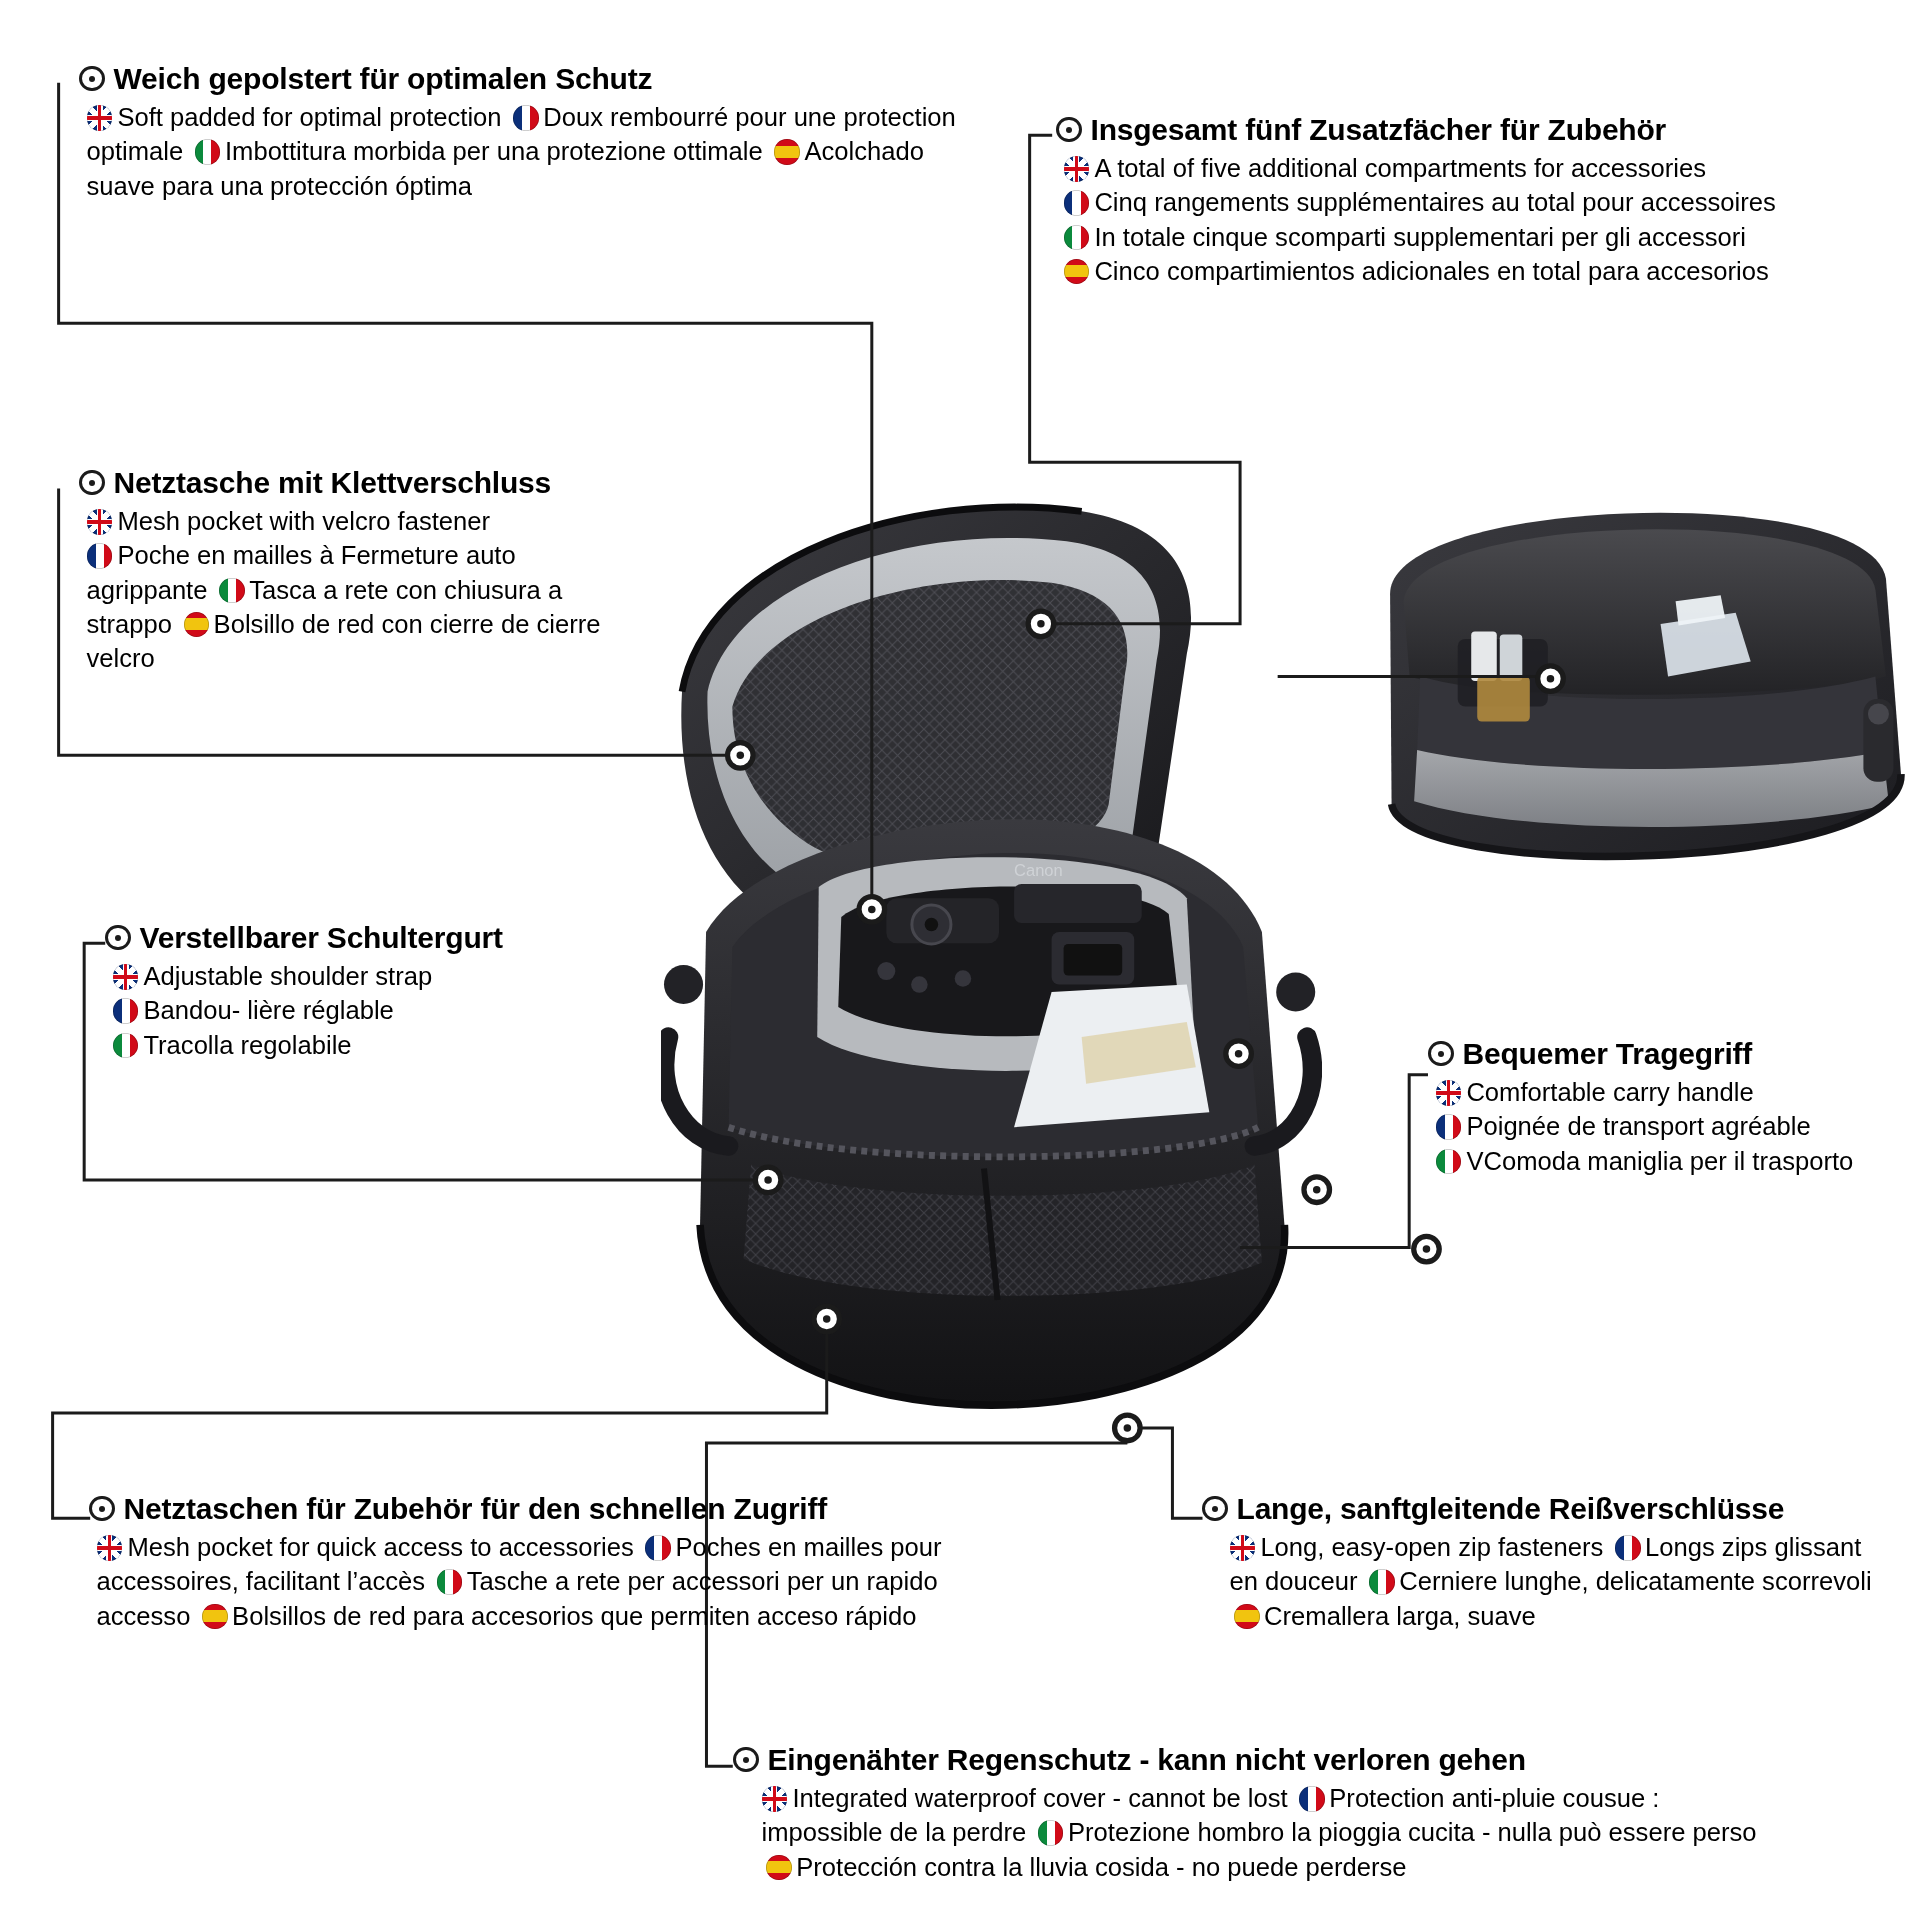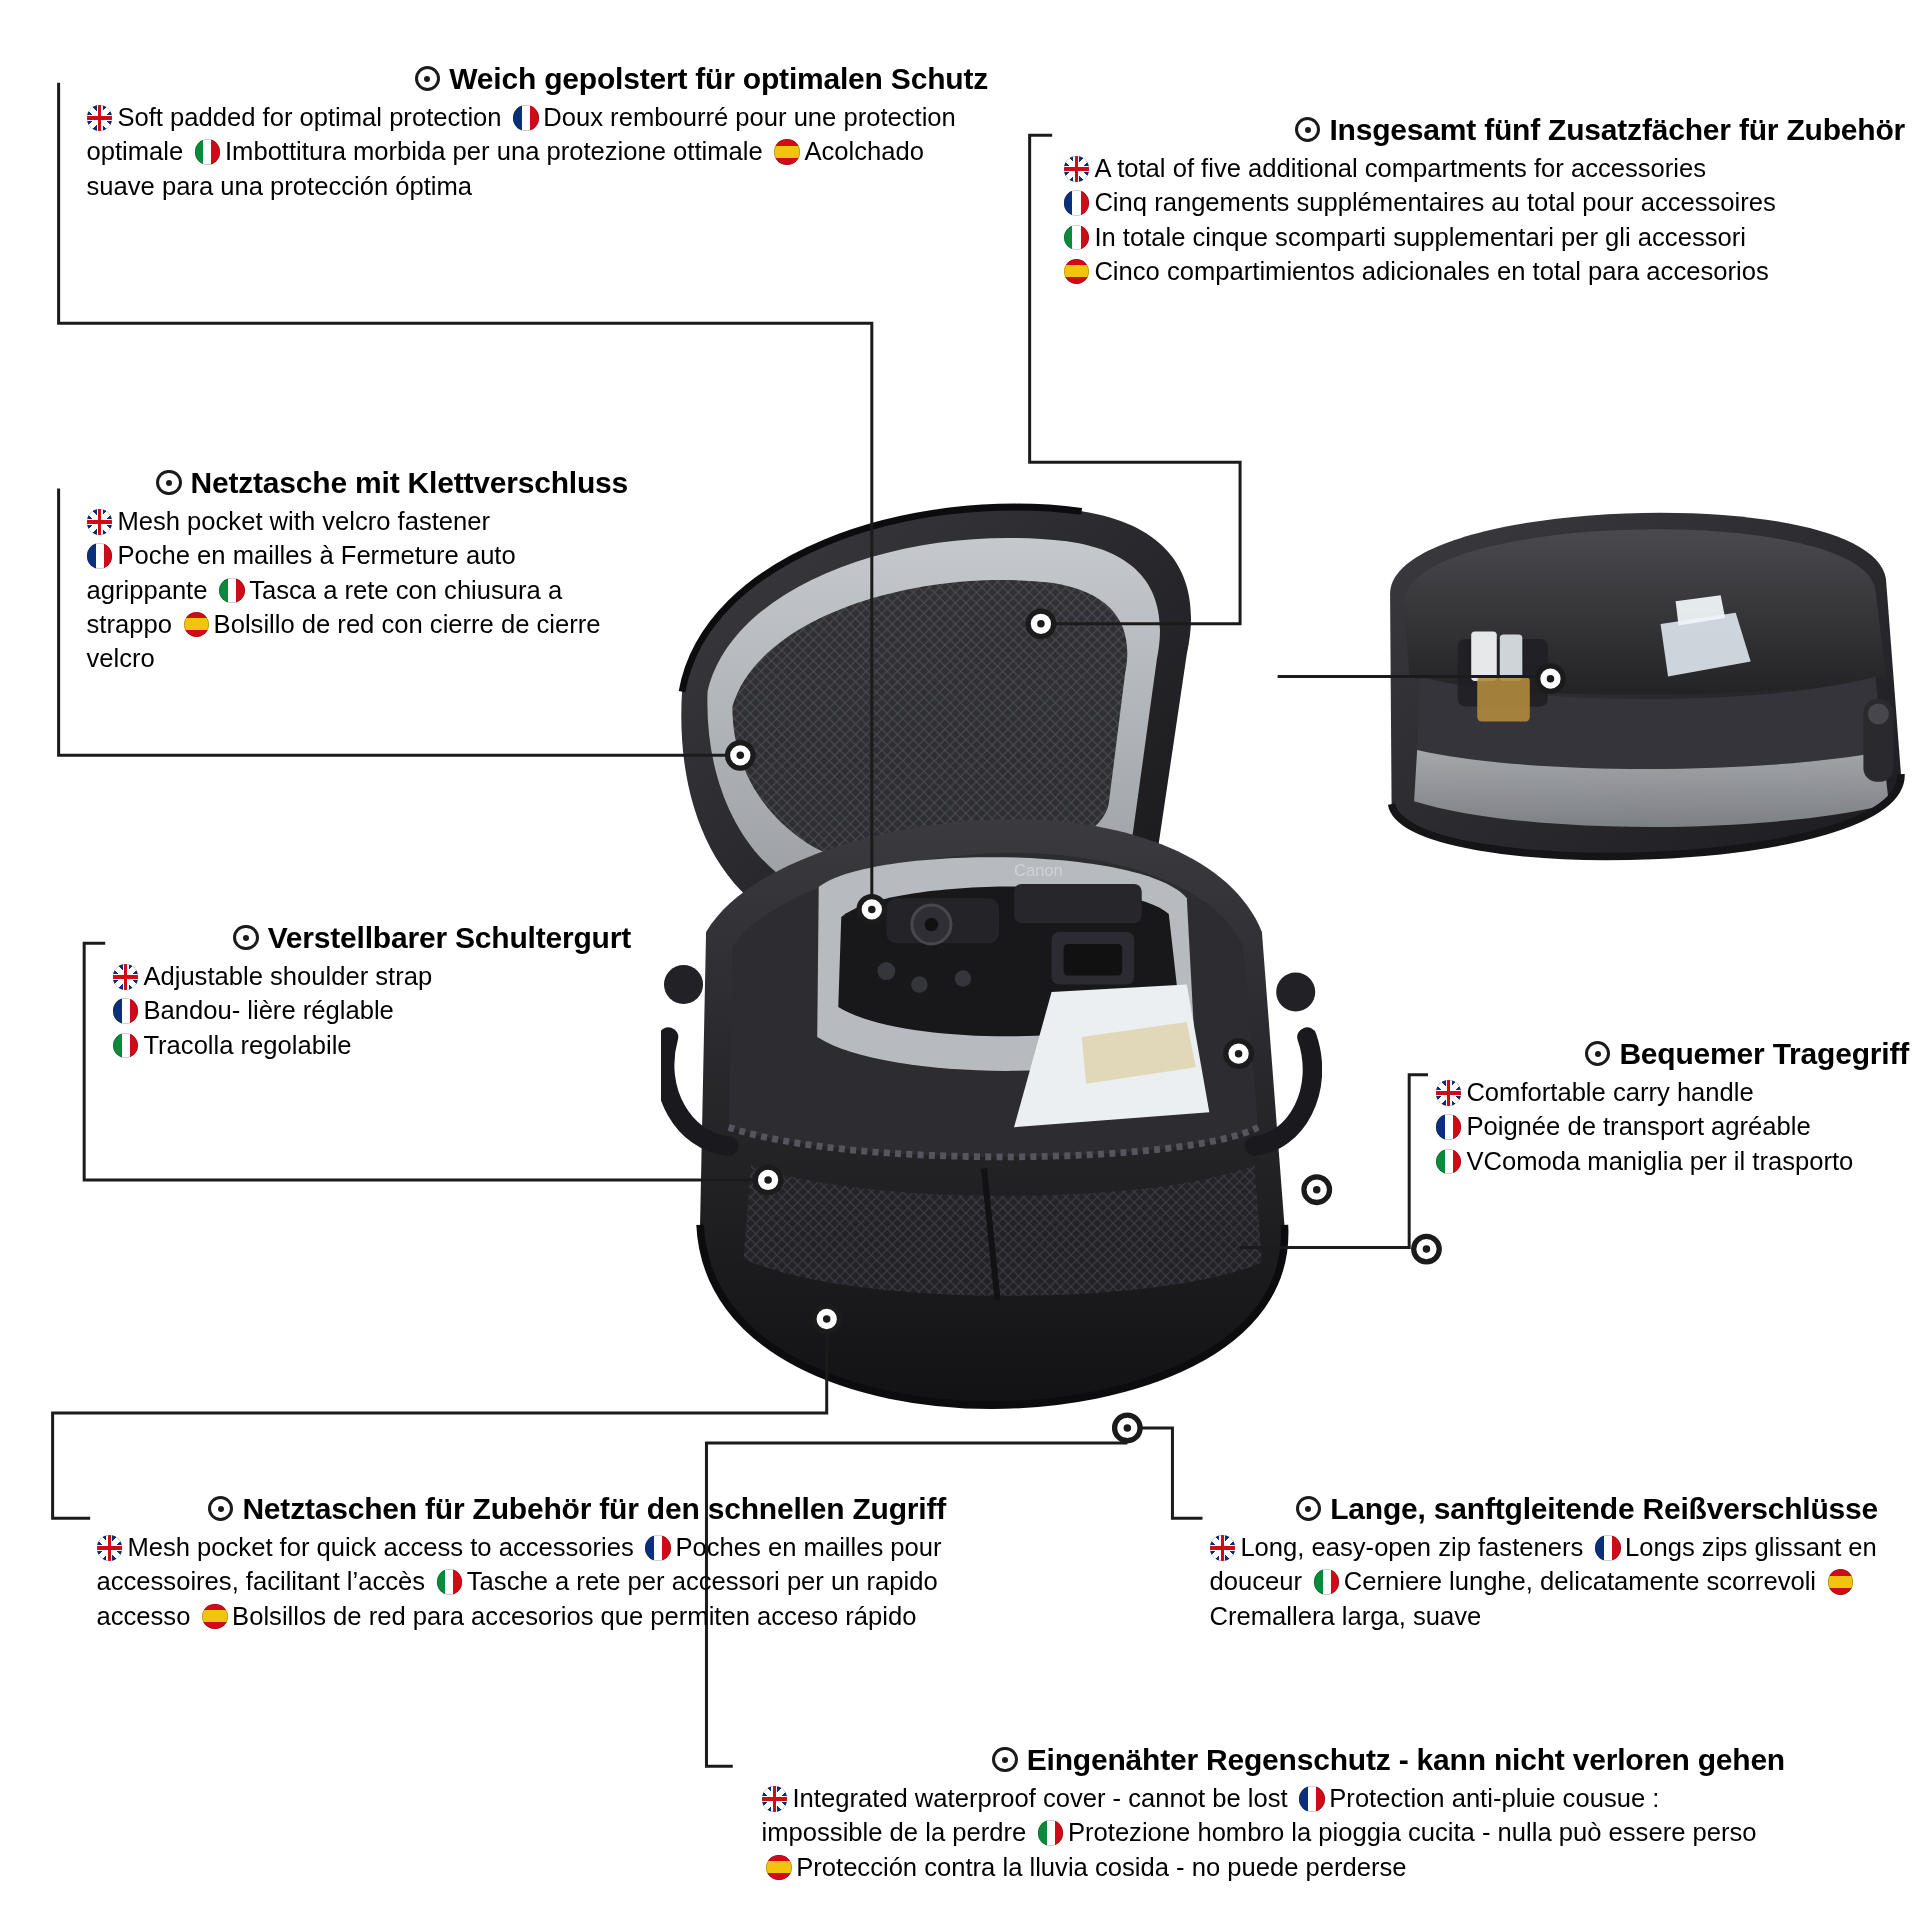--- a/index.html
+++ b/index.html
@@ -10,21 +10,21 @@
     color:#000;
     position:relative;
     overflow:hidden;
   }
   .stage{position:absolute;left:0;top:0;width:1924px;height:1924px;}
 
   
   .callout{position:absolute;}
   .callout .title{
     font-size:30px;font-weight:bold;line-height:1.12;letter-spacing:-0.2px;
-    margin:0 0 4.5px 0;white-space:nowrap;text-align:right;
+    margin:0 0 4.5px 0;white-space:nowrap;
   }
   .callout .body{
     font-size:25.6px;line-height:1.34;
   }
   .flag{
     display:inline-block;width:25.6px;height:25.6px;border-radius:50%;
     vertical-align:-4.5px;margin:0 5.3px 0 0;position:relative;overflow:hidden;
     box-shadow:0 0 0 0.8px rgba(0,0,0,.25) inset;
   }
   .flag.uk{background:#0a2f7a;}
@@ -288,21 +288,21 @@
       <span class="flag fr inline"></span><span>Poches en mailles pour accessoires, facilitant l’accès</span>
       <span class="flag it inline"></span><span>Tasche a rete per accessori per un rapido accesso</span>
       <span class="flag es inline"></span><span>Bolsillos de red para accesorios que permiten acceso rápido</span>
     </div>
   </div>
 
   <div class="callout" style="left:1202px;top:1492px;width:676px;">
     <div class="title">
       <span class="marker"></span><span>Lange, sanftgleitende Reißverschlüsse</span>
     </div>
-    <div class="body" style="padding-left:7.5px;">
+    <div class="body" style="padding-left:7.5px;margin-left:20px;">
       <span class="flag uk"></span><span>Long, easy-open zip fasteners</span>
       <span class="flag fr inline"></span><span>Longs zips glissant en douceur</span>
       <span class="flag it inline"></span><span>Cerniere lunghe, delicatamente scorrevoli</span>
       <span class="flag es inline"></span><span>Cremallera larga, suave</span>
     </div>
   </div>
 
   <div class="callout" style="left:733px;top:1743px;width:1052px;">
     <div class="title">
       <span class="marker"></span><span>Eingenähter Regenschutz - kann nicht verloren gehen</span>

